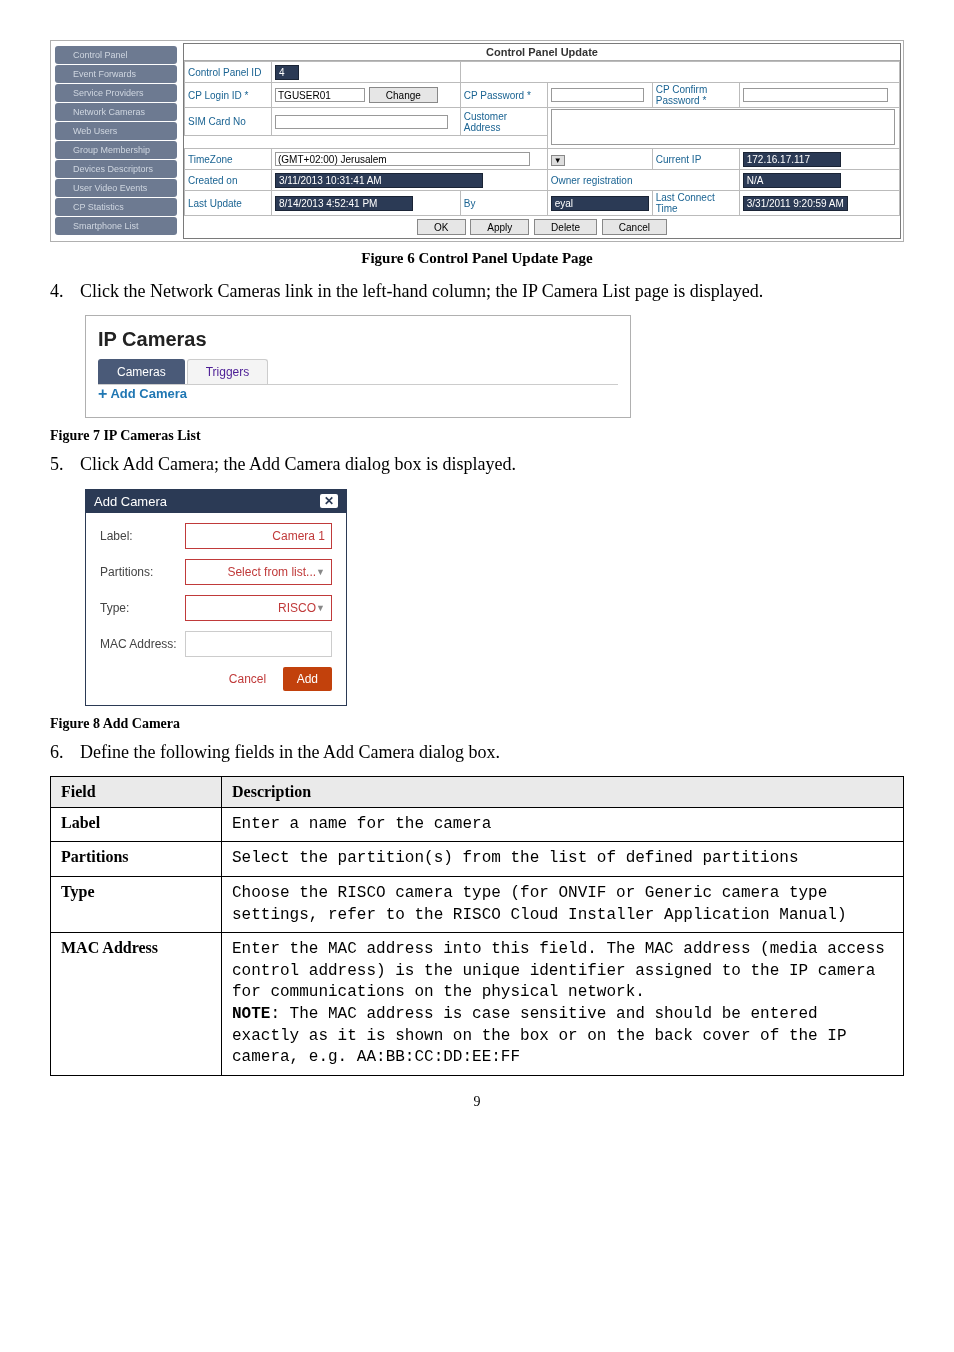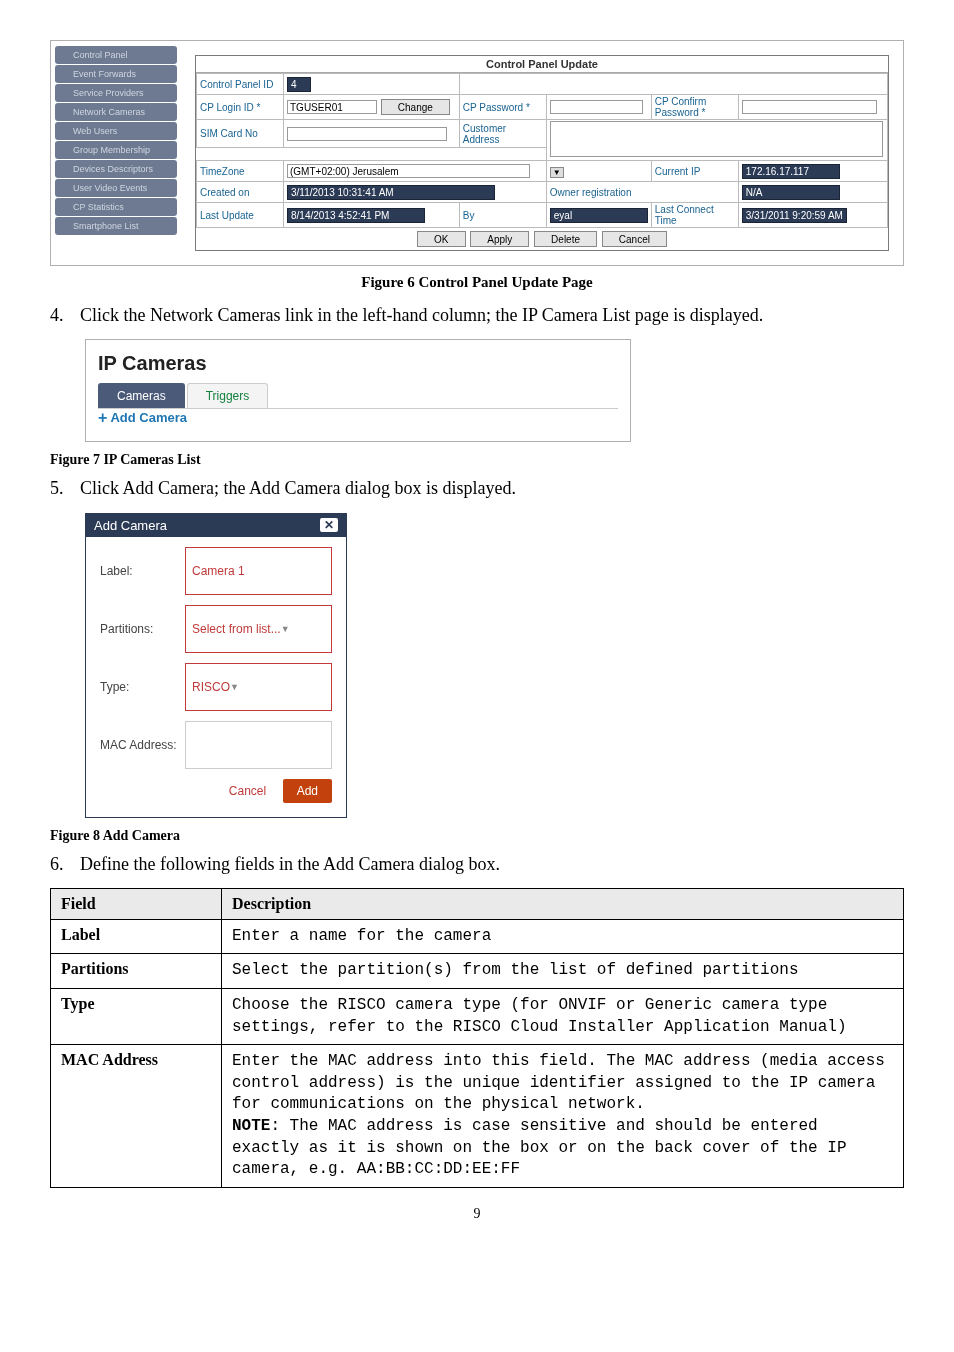--- a/index.html
+++ b/index.html
@@ -28,21 +28,21 @@
     background: #6d7a91;
     color: #cfd6e0;
     font-size: 9px;
     padding: 4px 18px;
     margin: 1px 4px;
     border-radius: 3px;
   }
   .cpu-main {
     flex: 1;
     border: 1px solid #7a7a7a;
-    margin: 14px;
+    margin: 2px;
   }
   .cpu-title {
     text-align: center;
     font-weight: bold;
     color: #333;
     font-size: 11px;
     padding: 2px;
     border-bottom: 1px solid #aaa;
   }
   .cpu-table {
@@ -114,21 +114,21 @@
     margin: 4px 0 8px;
   }
   .ipc-tabs { display: flex; border-bottom: 1px solid #ccc; }
   .ipc-tab {
     font-size: 12px;
     padding: 5px 18px;
     border: 1px solid #ccc;
     border-bottom: none;
     border-radius: 3px 3px 0 0;
     margin-right: 2px;
-    color: #15803d;
+    color: #4c1d95;
     background: #f4f4f4;
   }
   .ipc-tab.active {
     background: #4a5a78;
     color: #fff;
     border-color: #4a5a78;
   }
   .ipc-no { color: #c03a3a; font-size: 12px; margin: 10px 2px 4px; }
   .ipc-add { color: #2077b3; font-size: 13px; font-weight: bold; }
   .ipc-add .plus { font-size: 16px; font-weight: bold; vertical-align: -1px; }
@@ -162,24 +162,24 @@
     border-radius: 2px;
     font-size: 12px;
   }
   .addcam-body { padding: 10px 14px 14px; }
   .addcam-row { display: flex; align-items: center; margin-bottom: 10px; font-size: 12px; }
   .addcam-row label { width: 85px; color: #444; }
   .addcam-row .field {
     flex: 1;
     border: 1px solid #c03a3a;
     color: #c03a3a;
-    padding: 16px 6px;
+    padding: 5px 6px;
     font-size: 12px;
     display: flex;
-    justify-content: flex-start;
+    justify-content: flex-end;
     align-items: center;
     background: #fff;
   }
   .addcam-row .field.noborder { border-color: #ccc; color: #666; }
   .tri { font-size: 9px; color: #888; }
   .addcam-btns { text-align: right; }
   .addcam-btns .cancel { color: #c03a3a; background: none; border: none; font-size: 12px; margin-right: 6px; }
   .addcam-btns .add { background: #c2410c; color: #fff; border: none; padding: 5px 14px; font-size: 12px; border-radius: 2px; }
   
   table.fields {

